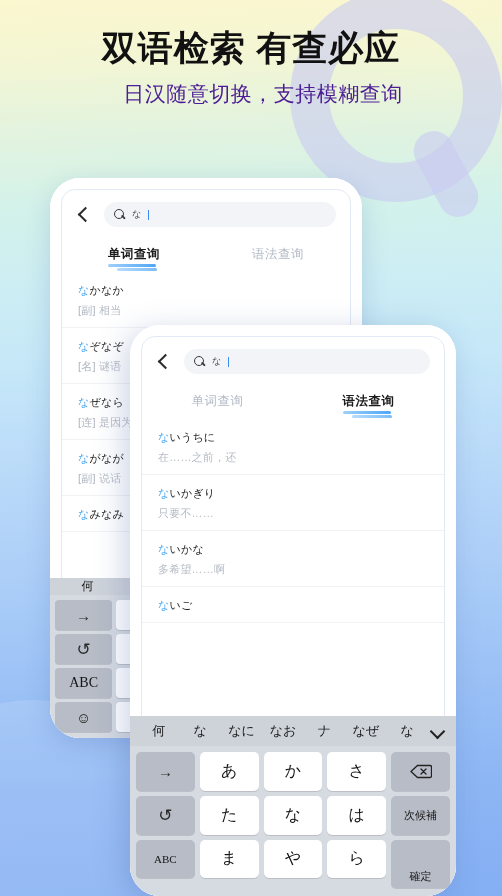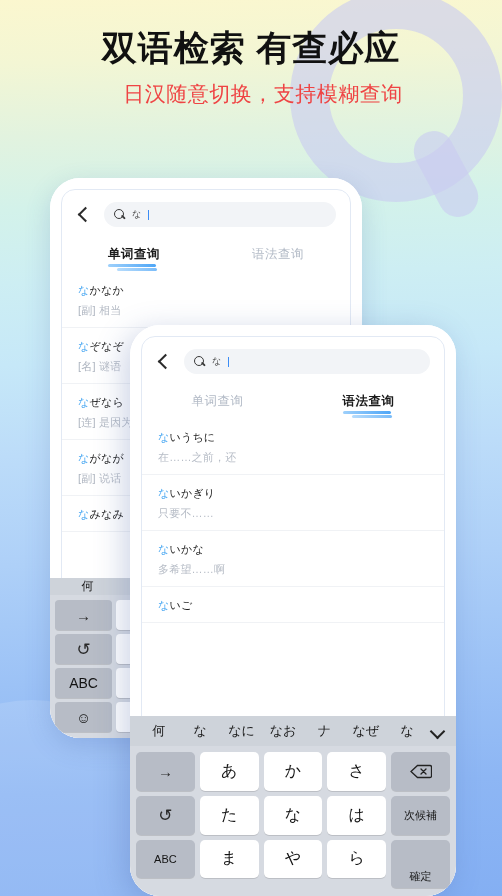--- a/index.html
+++ b/index.html
@@ -154,21 +154,21 @@
     flex:1 1 auto;
   }
   .key {
     background:#fff; border-radius:5px;
     display:flex; align-items:center; justify-content:center;
     font-size:16px; color:#141414; cursor:pointer;
     box-shadow:0 1px 0 rgba(0,0,0,.12);
     min-height:34px;
   }
   .key.fn { background:#b7bcc6; }
-  .key.small { font-size:11px; }
+  .key.small { font-size:11px;font-family:Liberation Serif, serif; }
   .key.tall { grid-row:span 2; }
   .key .arrow-glyph { font-size:15px; color:#2a2a2a; }
   .key .del-glyph {
     width:22px; height:15px; position:relative;
   }
   .key .del-glyph svg { display:block; }
   .key .undo-glyph { font-size:17px; color:#2a2a2a; }
   .key .emoji-glyph { font-size:15px; }
 
   
@@ -183,21 +183,21 @@
   .phone-front { z-index:2; }
 
   
   .hero { position:absolute; left:0; right:0; top:28px; text-align:center; z-index:3; }
   .hero-title {
     font-size:35px; font-weight:bold; color:#111; letter-spacing:1px;
     line-height:1.15;
     text-align:center;
   }
   .hero-sub {
-    margin-top:12px; font-size:21px; color:#ef4444; letter-spacing:.5px;padding-left:24px;
+    margin-top:12px; font-size:21px; color:#4c1d95; letter-spacing:.5px;padding-left:24px;
   }
 </style>
 </head>
 <body>
 
 <div id="bg-deco">
   <div class="q-mark">
     <div class="q-ring"></div>
     <div class="q-tail"></div>
   </div>

